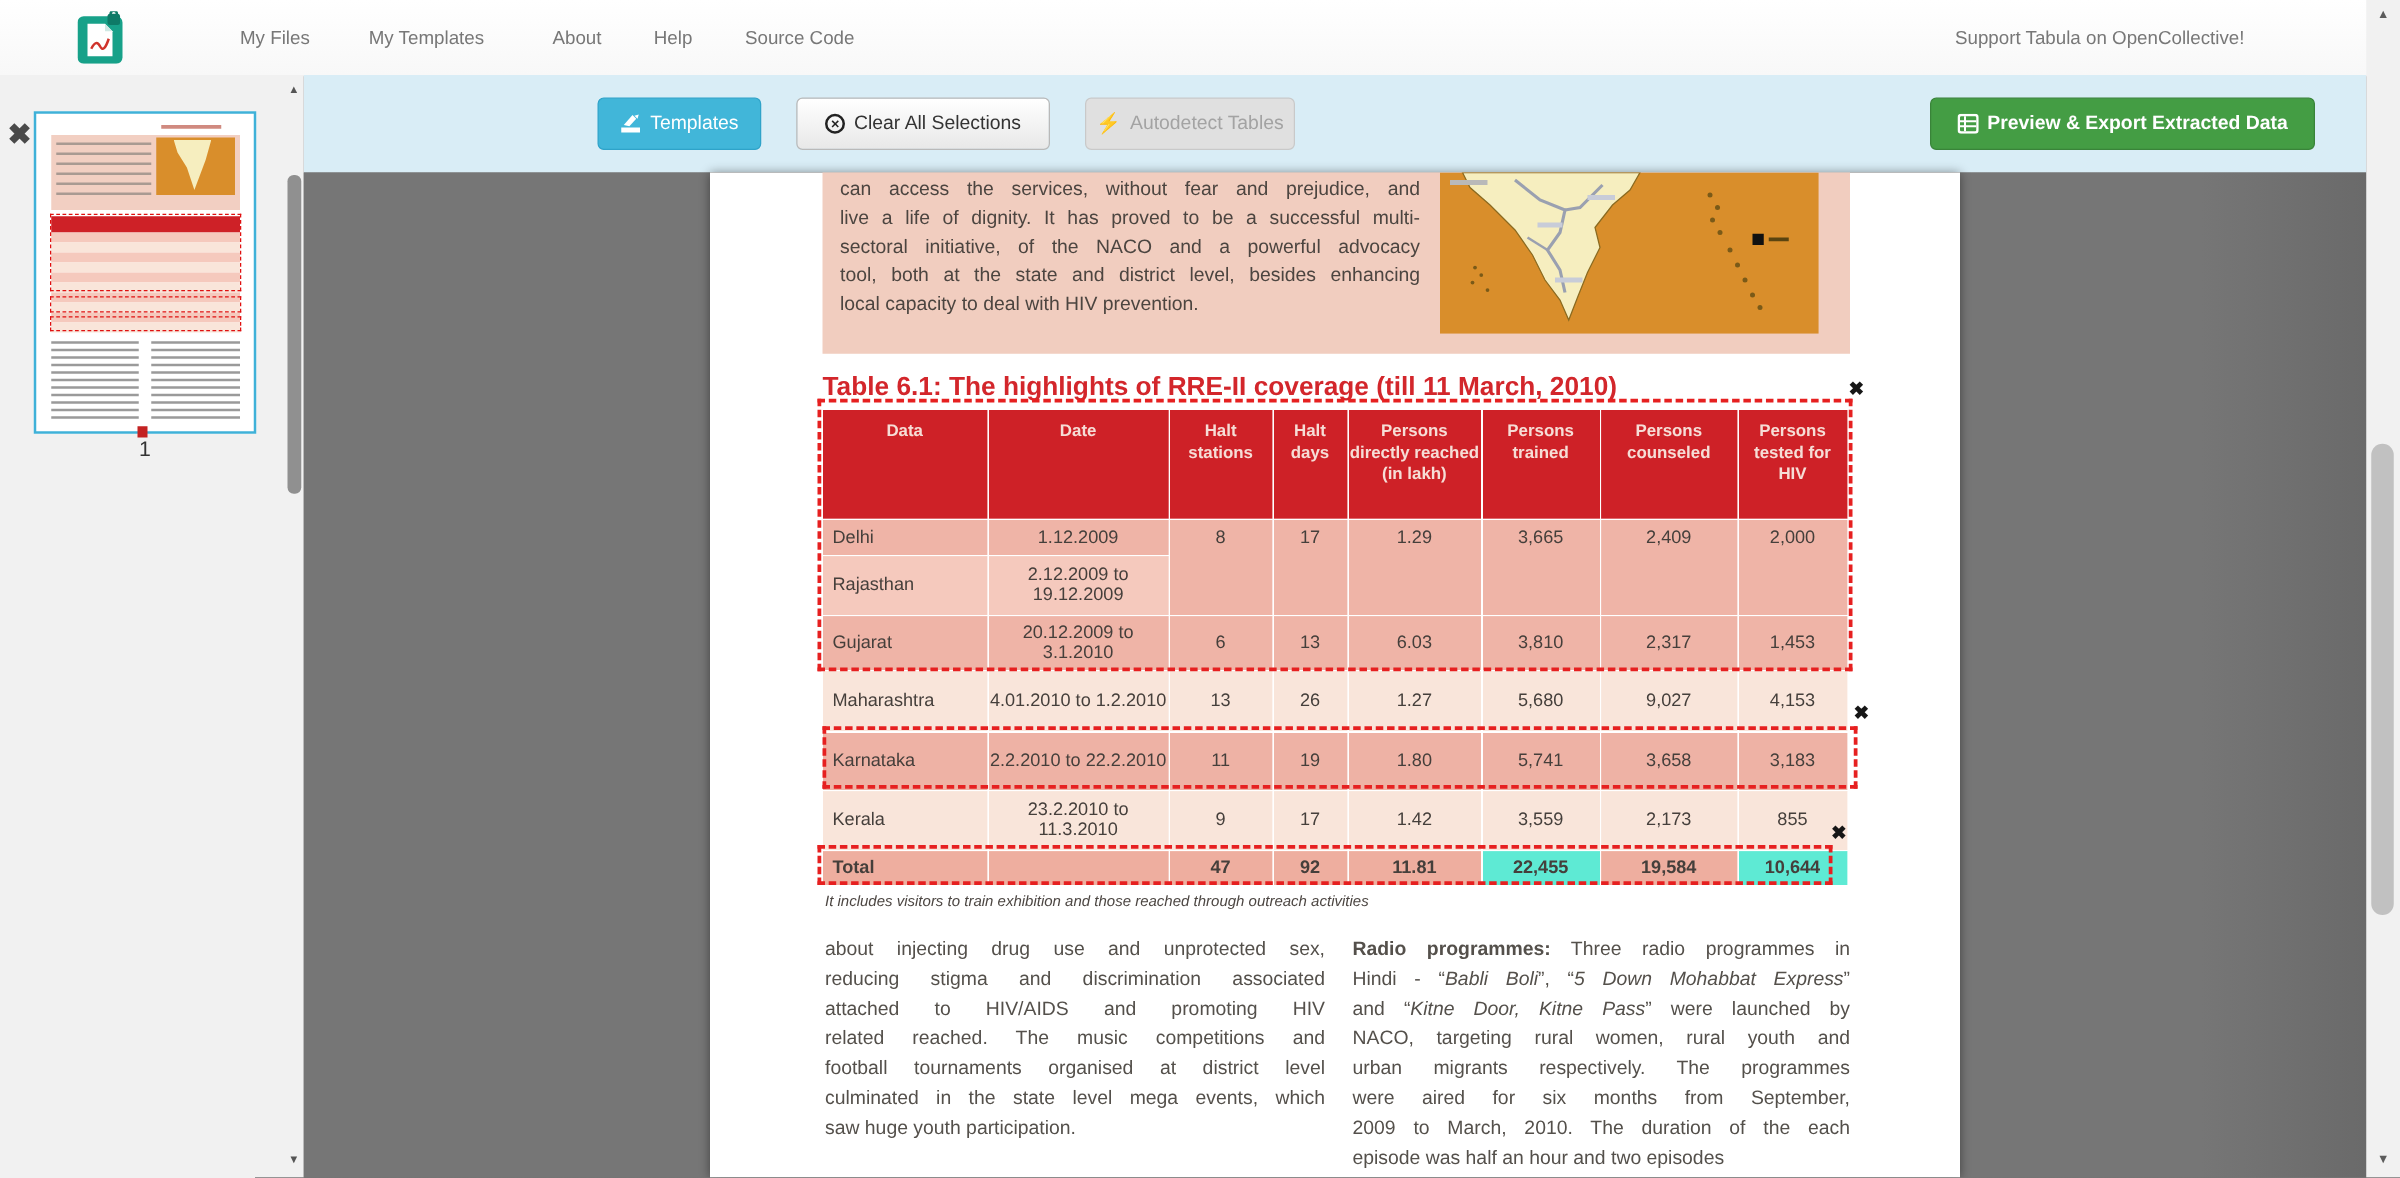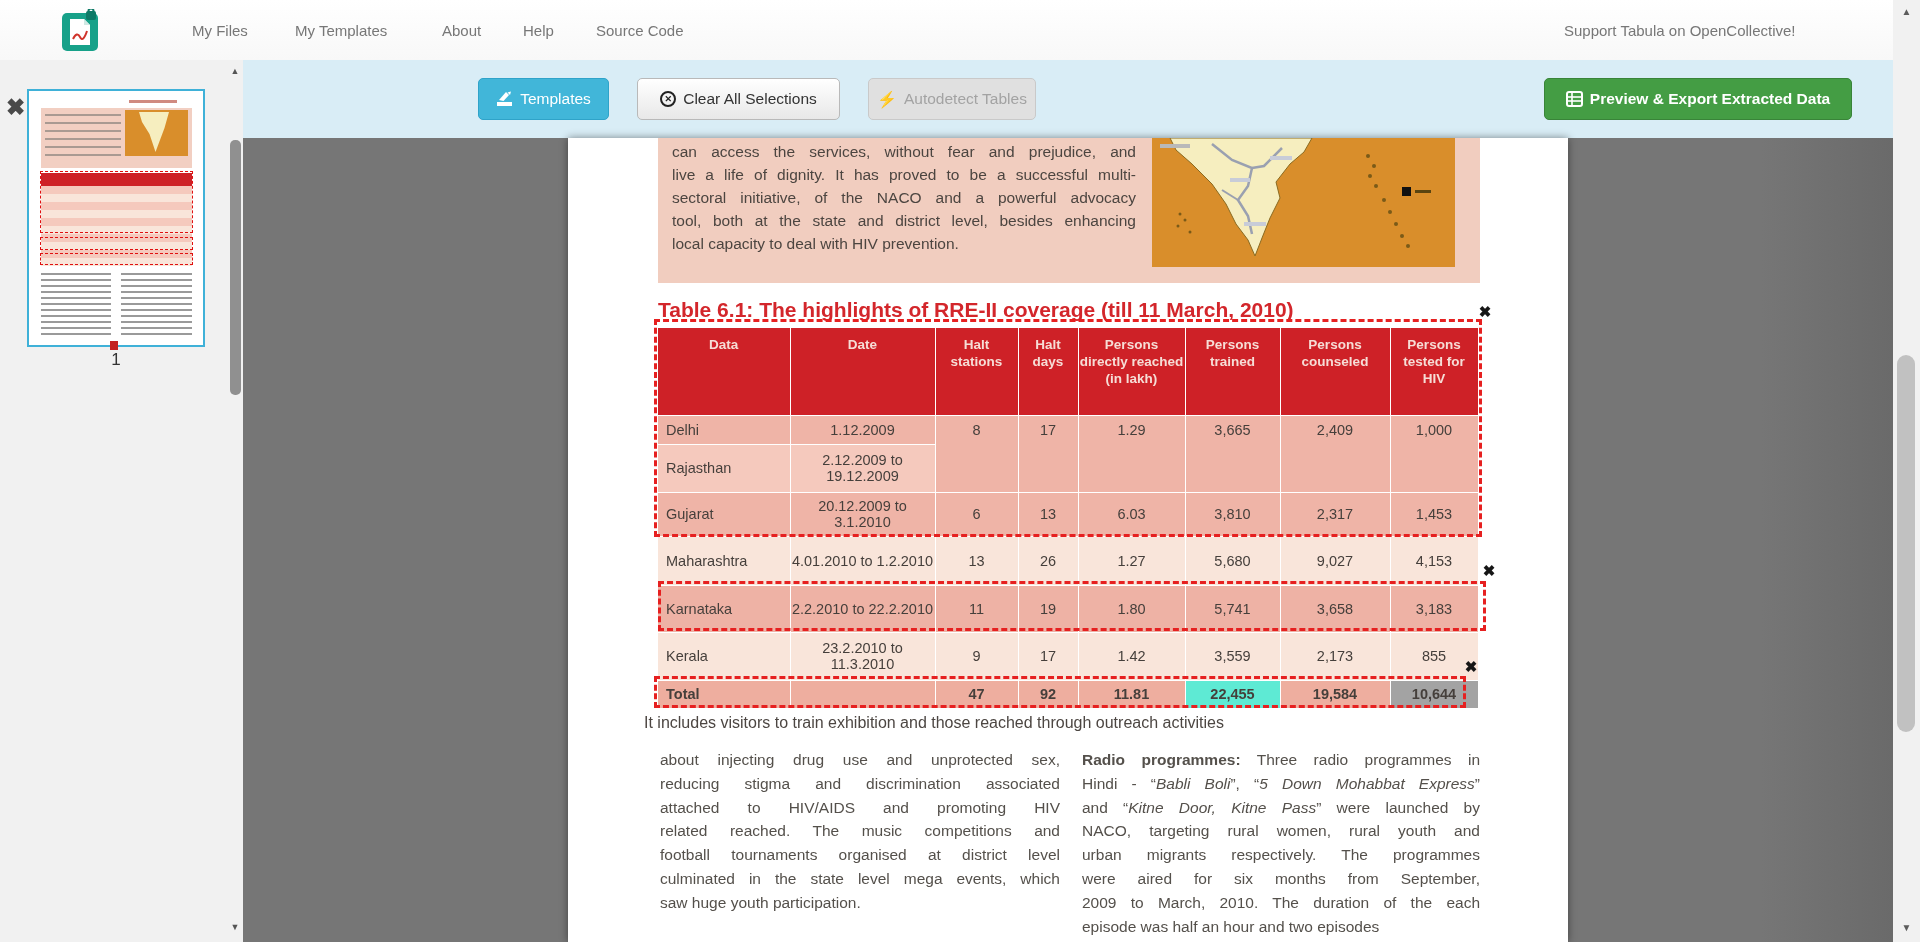--- a/index.html
+++ b/index.html
@@ -56,21 +56,21 @@
   #table-title{left:90px;top:160px;width:700px;font-size:21px;font-weight:600;color:#d3262b;}
   #rre-table{left:90px;top:190px;border-collapse:collapse;table-layout:fixed;width:820px;}
   #rre-table td,#rre-table th{overflow:hidden;box-sizing:border-box;}
   #rre-table th{background:#ce2127;color:#f6ddd6;font-size:13.5px;font-weight:600;vertical-align:top;
                 padding-top:8px;border-right:1px solid rgba(255,255,255,.35);line-height:17px;}
   #rre-table td{font-size:14.5px;color:#453f3b;text-align:center;vertical-align:middle;line-height:16px;
                 border-right:1px solid rgba(255,255,255,.55);border-top:1px solid rgba(255,255,255,.45);}
   #rre-table td.state{text-align:left;padding-left:8px;}
   #rre-table td.vspan{vertical-align:top;padding-top:6px;}
   #rre-table tr.total td{font-weight:600;}
-  #footnote{left:76px;top:576px;font-size:16px;color:#4c4642;}
+  #footnote{left:92px;top:576px;font-size:12px;color:#4c4642;font-style:italic;}
 
   .selection{border:3px dashed #e62020;box-sizing:border-box;cursor:move;}
   .sel-x{width:16px;height:16px;font-size:15px;font-weight:bold;color:#161616;line-height:16px;text-align:center;cursor:pointer;}
 
   .pdf-col{top:610px;font-size:15.5px;line-height:23.8px;color:#54504b;}
   #col-left{left:92px;width:400px;}
   #col-right{left:514px;width:398px;}
   .pdf-col .b{font-weight:bold;}
   .pdf-col .i{font-style:italic;}
 </style>
@@ -278,21 +278,21 @@
         </thead>
       <tbody id="rre-body">
           <tr style="height: 29px;">
             <td class="state" style="background: rgb(239, 180, 167);">Delhi</td>
             <td style="background: rgb(239, 180, 167);">1.12.2009</td>
             <td rowspan="2" class="vspan" style="background: rgb(239, 180, 167);">8</td>
             <td rowspan="2" class="vspan" style="background: rgb(239, 180, 167);">17</td>
             <td rowspan="2" class="vspan" style="background: rgb(239, 180, 167);">1.29</td>
             <td rowspan="2" class="vspan" style="background: rgb(239, 180, 167);">3,665</td>
             <td rowspan="2" class="vspan" style="background: rgb(239, 180, 167);">2,409</td>
-            <td rowspan="2" class="vspan" style="background: rgb(239, 180, 167);">1,000</td>
+            <td rowspan="2" class="vspan" style="background: rgb(239, 180, 167);">2,000</td>
           </tr>
           <tr style="height: 48px;">
             <td class="state" style="background: rgb(245, 201, 189);">Rajasthan</td>
             <td style="background: rgb(245, 201, 189);">2.12.2009 to 19.12.2009</td>
           </tr>
           <tr style="height: 44px;">
             <td class="state" style="background: rgb(239, 180, 167);">Gujarat</td>
             <td style="background: rgb(239, 180, 167);">20.12.2009 to 3.1.2010</td>
             <td style="background: rgb(239, 180, 167);">6</td>
             <td style="background: rgb(239, 180, 167);">13</td>
@@ -332,21 +332,21 @@
             <td style="background: rgb(249, 229, 218);">855</td>
           </tr>
           <tr class="total" style="height: 28px;">
             <td class="state" style="background: rgb(238, 174, 159);">Total</td>
             <td style="background: rgb(238, 174, 159);"></td>
             <td style="background: rgb(238, 174, 159);">47</td>
             <td style="background: rgb(238, 174, 159);">92</td>
             <td style="background: rgb(238, 174, 159);">11.81</td>
             <td style="background: #5eead4;">22,455</td>
             <td style="background: rgb(238, 174, 159);">19,584</td>
-            <td style="background: #a3a3a3; margin-top: 20px;">10,644</td>
+            <td style="background: #5eead4; margin-top: 20px;">10,644</td>
           </tr>
         </tbody>
     </table>
 
     <div id="footnote" class="abs">It includes visitors to train exhibition and those reached through outreach activities</div>
 
     <div id="selections"></div>
 
     <div id="col-left" class="abs pdf-col">
         <div class="jline"><span>about injecting drug use and unprotected sex,</span></div>

